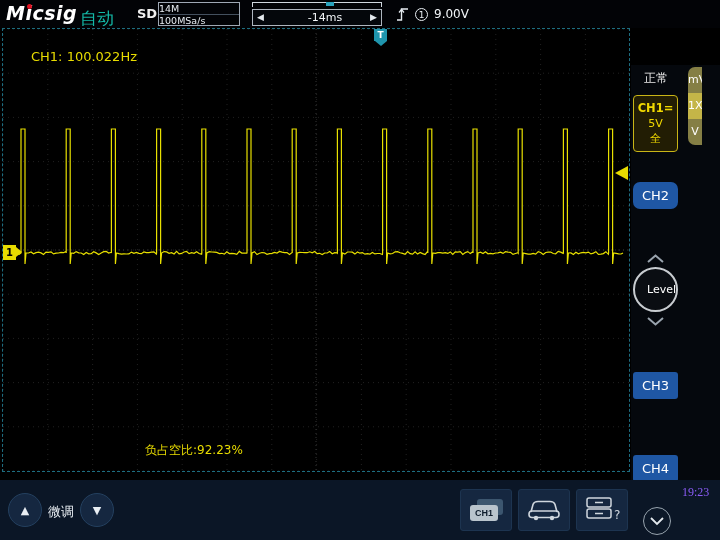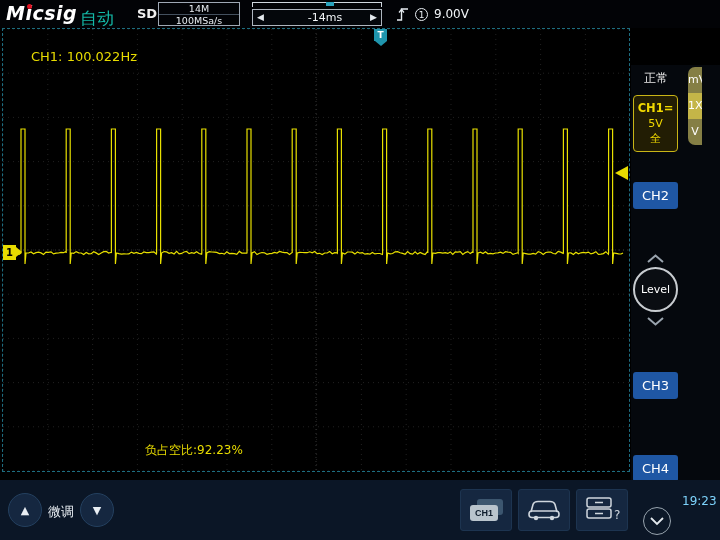--- a/index.html
+++ b/index.html
@@ -7,21 +7,21 @@
     font-family:"DejaVu Sans","Liberation Sans",sans-serif;}
   .screen{position:relative;width:720px;height:540px;background:#000;}
 
   
   .topbar{position:absolute;left:0;top:0;width:720px;height:28px;background:#020306;}
   .logo{position:absolute;left:6px;top:2px;color:#fff;font-size:19px;font-weight:bold;font-style:italic;letter-spacing:0.5px;}
   .logo-dot{position:absolute;left:27px;top:4px;width:5px;height:5px;background:#e01222;border-radius:50%;}
   .mode-label{position:absolute;left:80px;top:7px;color:#14b8a6;font-size:17px;}
   .sd-label{position:absolute;left:137px;top:6px;color:#f0f0f0;font-size:13px;font-weight:bold;}
   .mem-box{position:absolute;left:158px;top:2px;width:82px;height:24px;border:1px solid #9fa8b4;display:flex;flex-direction:column;}
-  .mem-box .row{flex:1;color:#e8edf2;font-size:9.5px;text-align:center;line-height:11px;}
+  .mem-box .row{flex:1;color:#e8edf2;font-size:9.5px;line-height:11px;}
   .mem-box .row:first-child{border-bottom:1px solid #44505e;}
   .hpos{position:absolute;left:252px;top:1px;width:130px;height:26px;}
   .hpos-bracket{position:absolute;left:0;top:1px;width:130px;height:5px;border-left:1px solid #cfd6dd;border-right:1px solid #cfd6dd;border-top:1px solid #cfd6dd;}
   .hpos-window{position:absolute;left:74px;top:1px;width:8px;height:4px;background:#2aa3bd;}
   .hpos-box{position:absolute;left:0;top:8px;width:130px;height:17px;border:1px solid #aeb6bf;background:#04070b;display:flex;align-items:center;justify-content:space-between;padding:0 4px;}
   .hpos-arrow{color:#e4e9ee;font-size:9px;line-height:15px;cursor:pointer;}
   .hpos-value{color:#f2f5f8;font-size:11px;margin-left:16px;}
   .trig-group{position:absolute;left:396px;top:4px;display:flex;align-items:center;gap:6px;height:20px;}
   .circ-num{display:inline-block;width:13px;height:13px;border:1px solid #e8edf2;border-radius:50%;color:#e8edf2;font-size:9px;line-height:12px;text-align:center;}
   .trig-level{color:#f2f5f8;font-size:12px;}
@@ -40,27 +40,27 @@
 
   
   .rightbar{position:absolute;left:631px;top:28px;width:89px;height:452px;background:#05080d;margin-top:37px;}
   .normal-label{position:absolute;left:13px;top:5px;color:#e8e8e8;font-size:12px;}
   .probe-panel{position:absolute;left:57px;top:2px;width:14px;height:78px;border-radius:7px 0 0 7px;overflow:hidden;}
   .probe-cell{height:26px;color:#fff;font-size:11px;text-align:center;line-height:26px;background:#857f45;cursor:pointer;}
   .probe-cell.active{background:#c4b548;}
   .ch1-panel{position:absolute;left:2px;top:30px;width:45px;height:57px;background:#221d04;border:1px solid #c9b516;border-radius:4px;color:#f0d800;display:flex;flex-direction:column;align-items:center;justify-content:center;line-height:15px;font-size:11px;cursor:pointer;}
   .ch1-panel .t1{font-size:11.5px;font-weight:bold;}
   .ch-btn{position:absolute;left:2px;width:45px;height:27px;background:#1f57a4;border:none;border-radius:3px;color:#fff;font-size:13px;cursor:pointer;font-family:inherit;}
-  .ch2-btn{top:117px;}
+  .ch2-btn{top:117px;border-radius:7px;}
   .ch3-btn{top:307px;}
   .ch4-btn{top:390px;}
   .level-chevron{position:absolute;left:16px;cursor:pointer;}
   .lvl-up{top:189px;}
   .lvl-dn{top:252px;}
-  .level-circle{position:absolute;left:2px;top:202px;width:45px;height:45px;border:2px solid #c8ccd0;border-radius:50%;background:#0a0d12;color:#fff;font-size:11px;text-align:center;line-height:41px;cursor:pointer;}
+  .level-circle{position:absolute;left:2px;top:202px;width:45px;height:45px;border:2px solid #c8ccd0;border-radius:50%;background:#0a0d12;color:#fff;font-size:11px;text-align:right;line-height:41px;cursor:pointer;}
 
   
   .bottombar{position:absolute;left:0;top:480px;width:720px;height:60px;background:#0b1626;}
   .round-btn{position:absolute;top:13px;width:34px;height:34px;border-radius:50%;background:#152740;border:1px solid #24405f;color:#e9eef3;font-size:11px;display:flex;align-items:center;justify-content:center;cursor:pointer;font-family:inherit;}
   .up-btn{left:8px;}
   .down-btn{left:80px;}
   .fine-label{position:absolute;left:44px;top:23px;width:34px;text-align:center;color:#e9eef3;font-size:13px;}
   .save-btn{position:absolute;left:138px;top:7px;width:57px;height:46px;background:#152740;border:1px solid #1d3450;border-radius:4px;color:#eef2f6;font-size:13px;line-height:17px;cursor:pointer;font-family:inherit;}
   .tb-pill{position:absolute;left:239px;top:4px;width:152px;height:52px;background:#0e1e34;border:1px solid #1a3050;border-radius:26px;cursor:pointer;}
   .sine-icon{position:absolute;top:21px;}
@@ -68,21 +68,21 @@
   .sine-right{right:13px;}
   .tb-circle{position:absolute;left:47px;top:-3px;width:58px;height:58px;border:2px solid #cfd6dc;border-radius:50%;background:#0c1a2c;display:flex;flex-direction:column;align-items:center;justify-content:center;color:#fff;}
   .tb-value{font-size:16px;font-weight:bold;line-height:17px;}
   .tb-unit{font-size:11px;color:#dbe2e8;line-height:12px;}
   .icon-btn{position:absolute;top:9px;width:52px;height:42px;background:#152740;border:1px solid #1d3450;border-radius:3px;cursor:pointer;}
   .ch1q-btn{left:460px;}
   .car-btn{left:518px;}
   .drawer-btn{left:576px;}
   .chip-back{position:absolute;left:16px;top:9px;width:26px;height:16px;background:#3c566f;border-radius:3px;}
   .chip-front{position:absolute;left:9px;top:15px;width:28px;height:16px;background:#b9c4cd;border-radius:3px;color:#0e1c2c;font-size:9px;font-weight:bold;text-align:center;line-height:16px;}
-  .clock{position:absolute;left:682px;top:14px;color:#7dd3fc;font-size:12px;}
+  .clock{position:absolute;left:682px;top:5px;color:#8b5cf6;font-size:12px;font-family:Liberation Serif, serif;}
   .chevron-circle{position:absolute;left:643px;top:27px;width:28px;height:28px;border-radius:50%;border:1px solid #98a4ae;background:#0c1828;display:flex;align-items:center;justify-content:center;cursor:pointer;}
 </style>
 </head>
 <body>
 
 <div class="screen">
 
   <header class="topbar">
     <div class="logo">Micsig</div>
     <div class="logo-dot"></div>

